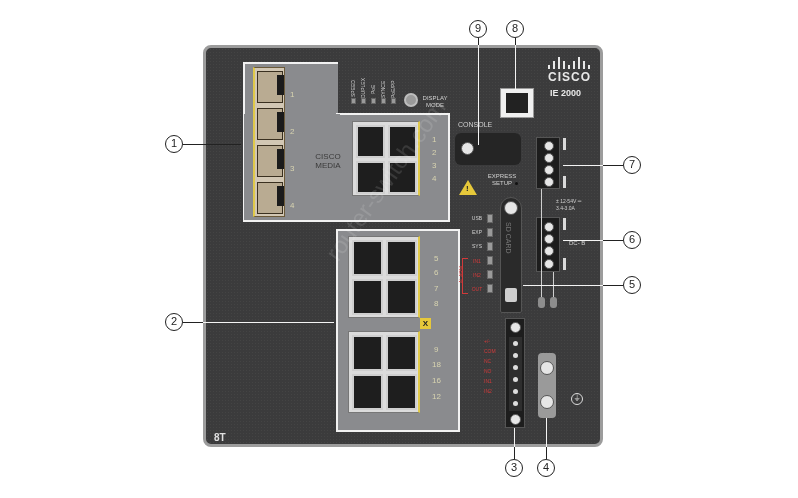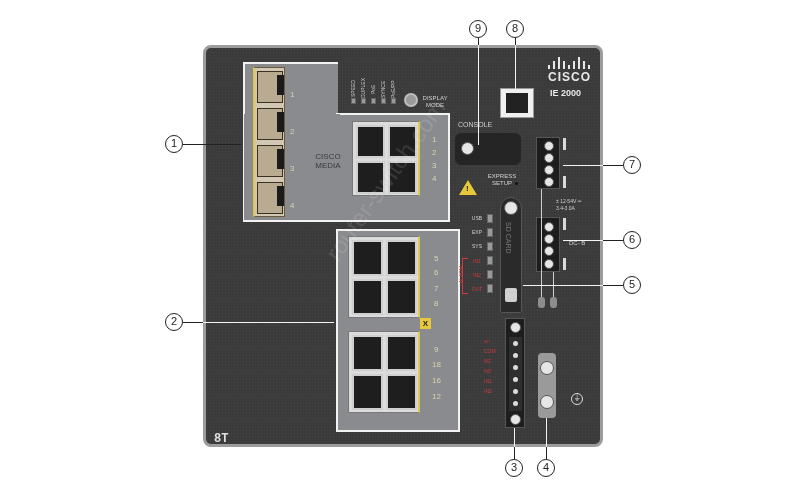--- a/index.html
+++ b/index.html
@@ -231,21 +231,21 @@
   <span class="red-label">IN1</span>
   <span class="red-label">IN2</span>
 </div>
 
 <div class="abs" style="left:538px;top:353px;width:18px;height:65px;background:#9a9a9a;border-radius:4px;">
   <div class="abs screw" style="left:2px;top:8px;width:14px;height:14px;"></div>
   <div class="abs screw" style="left:2px;top:42px;width:14px;height:14px;"></div>
 </div>
 <div class="abs" style="left:571px;top:393px;width:12px;height:12px;border:1px solid #ddd;border-radius:50%;box-sizing:border-box;color:#ddd;font-size:8px;line-height:10px;text-align:center;">⏚</div>
 
-<div class="abs" style="left:214px;top:432px;color:#e0e0e0;font-size:12px;font-weight:bold;font-family:Liberation Mono, monospace;">8T</div>
+<div class="abs" style="left:214px;top:432px;color:#e0e0e0;font-size:10px;font-weight:bold;">8T</div>
 
 <div class="abs" style="left:320px;top:250px;color:rgba(255,255,255,0.12);font-size:24px;transform:rotate(-55deg);transform-origin:left top;white-space:nowrap;">router-switch.com</div>
 
 <div class="abs line-dark" style="left:183px;top:144px;width:58px;height:1px;"></div>
 
 <div class="abs line-dark" style="left:183px;top:322px;width:20px;height:1px;"></div>
 <div class="abs line" style="left:203px;top:322px;width:131px;height:1px;"></div>
 
 <div class="abs line" style="left:514px;top:428px;width:1px;height:19px;"></div>
 <div class="abs line-dark" style="left:514px;top:447px;width:1px;height:12px;"></div>

